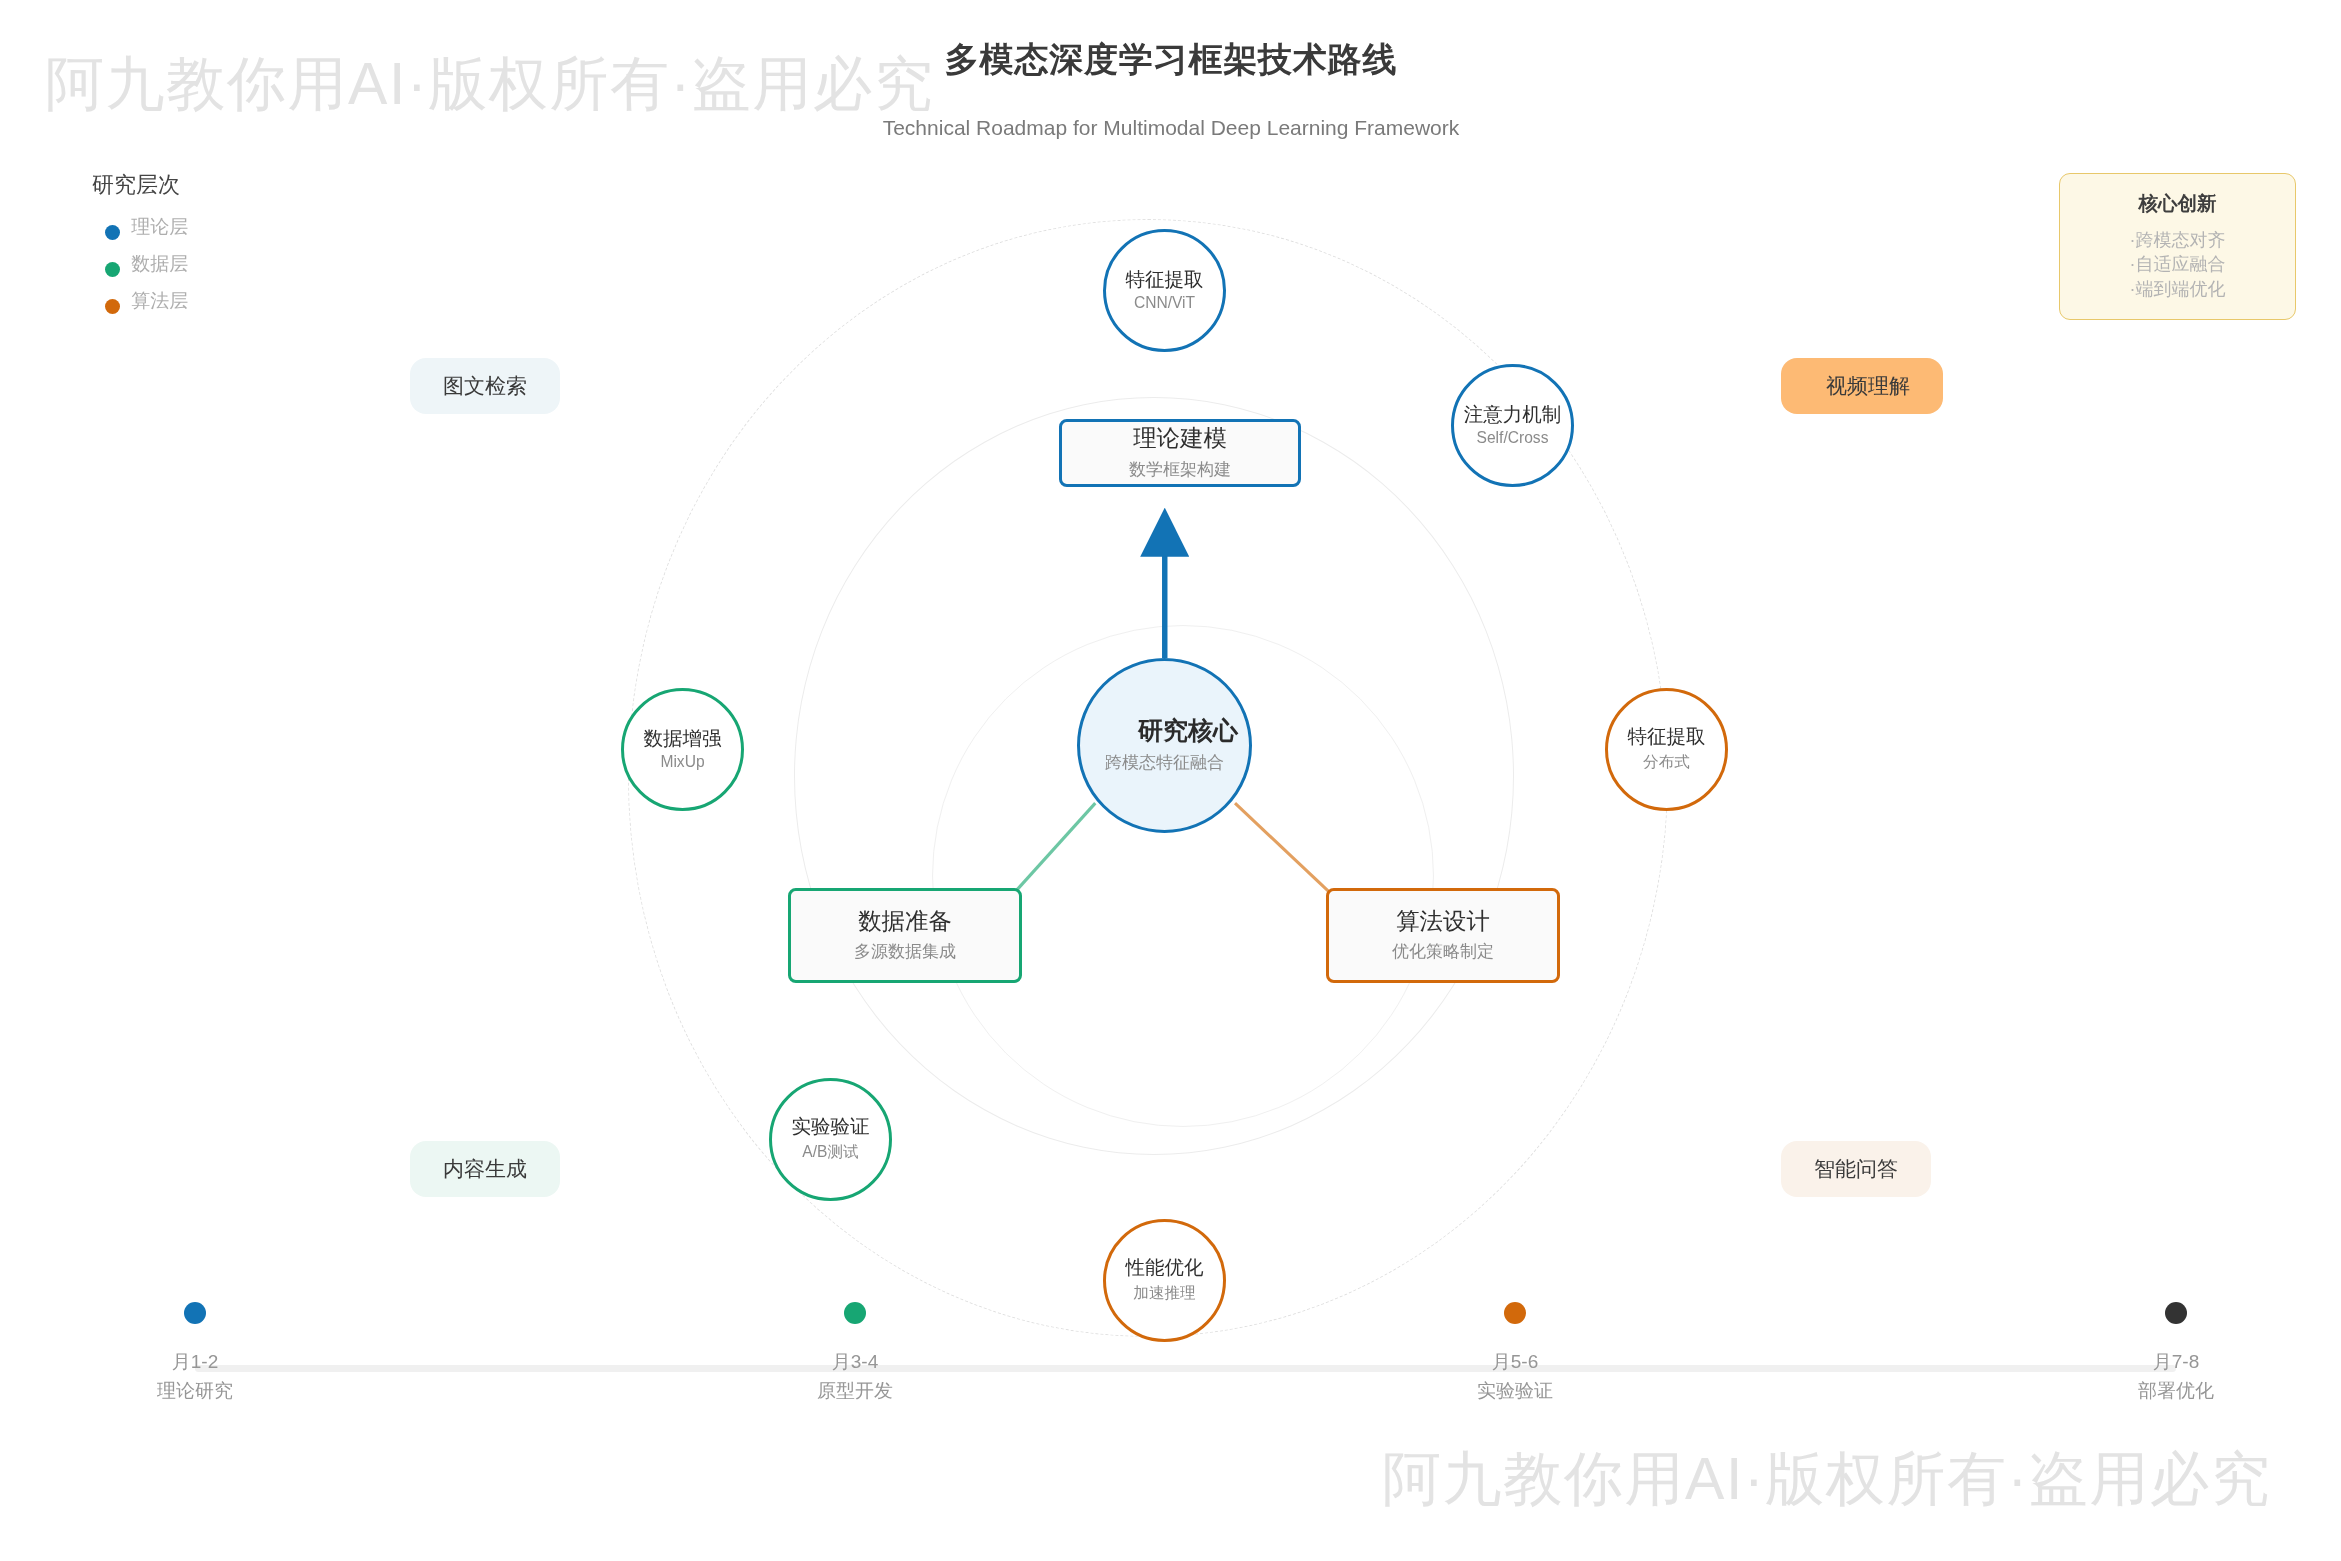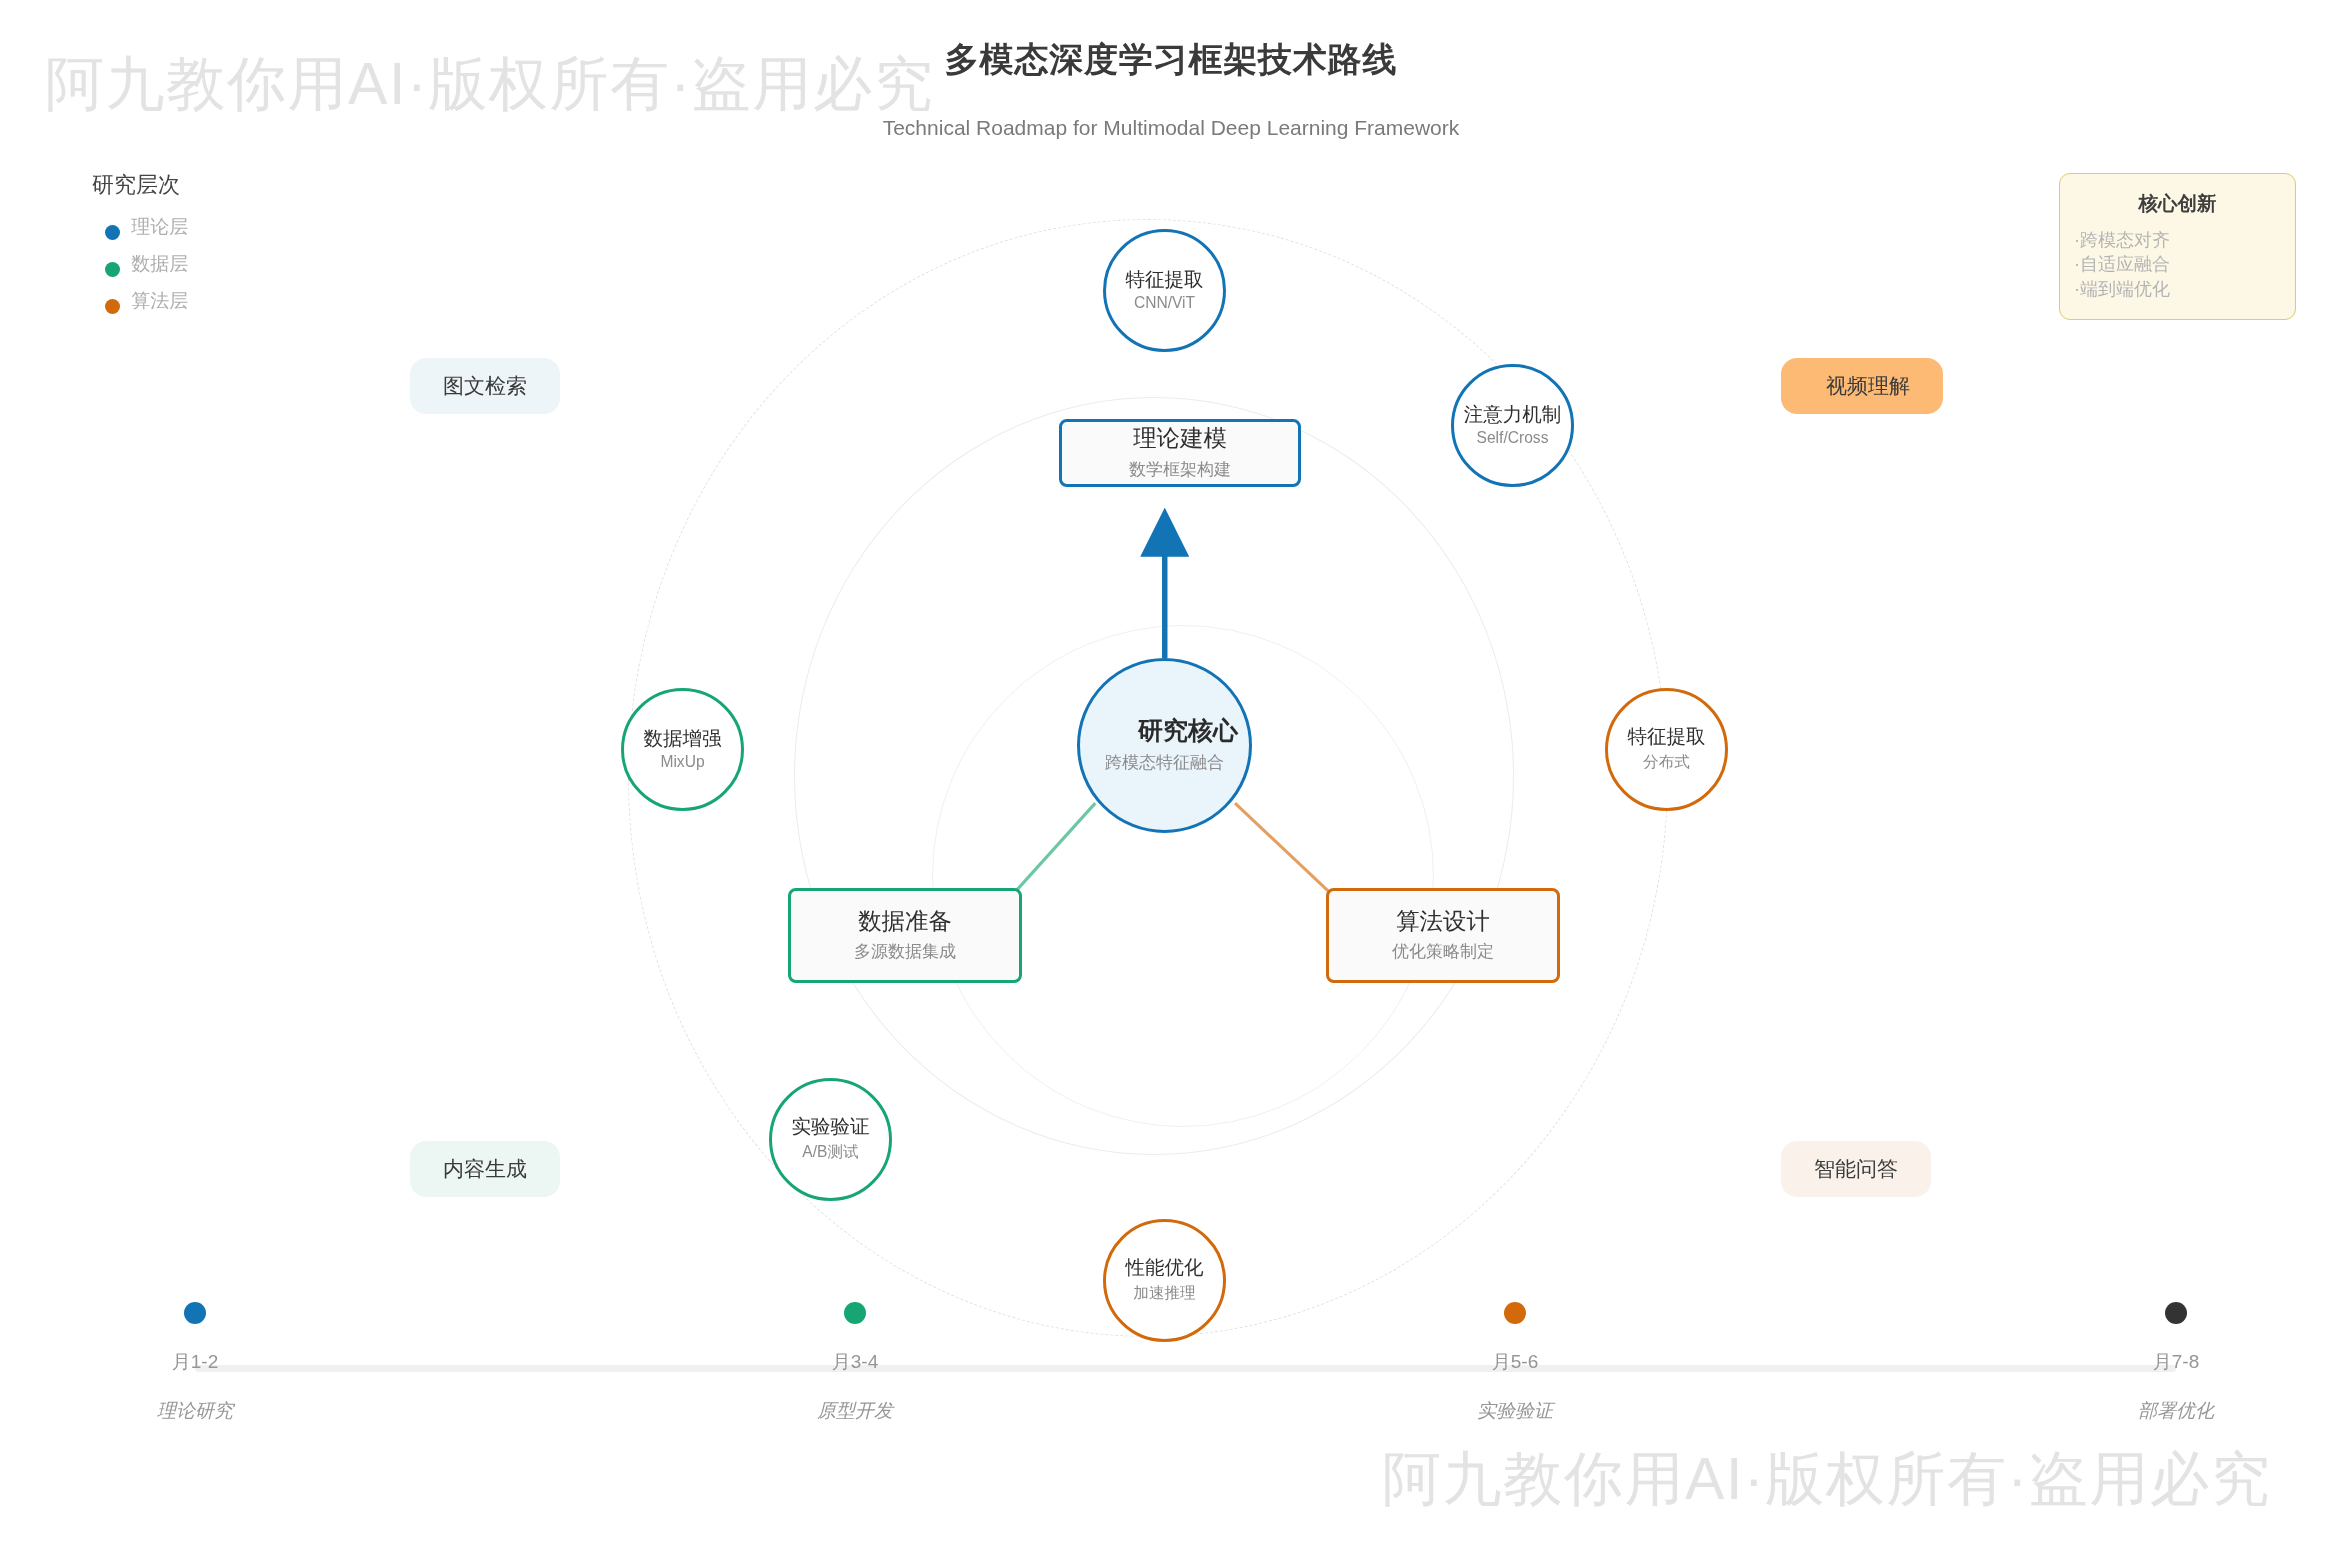--- a/index.html
+++ b/index.html
@@ -83,20 +83,21 @@
   .innov-title {
     text-align: center;
     font-size: 19.5px;
     font-weight: bold;
     color: #3e3e3e;
     margin-bottom: 11px;
   }
   .innov-item {
     font-size: 18px;
     color: #b3b3b3;
+    text-align: center;
     line-height: 1.38;
   }
   .innov-item::before { content: "\00b7 "; }
 
   
   .ring {
     position: absolute;
     border-radius: 50%;
   }
   .ring-outer {
@@ -244,23 +245,22 @@
   }
   .tl-period {
     font-size: 19px;
     color: #969696;
     margin-top: 25px;
     white-space: nowrap;
   }
   .tl-label {
     font-size: 19px;
     color: #969696;
-    margin-top: 23px;
-    white-space: nowrap;
-    font-style: italic;
+    margin-top: 3px;
+    white-space: nowrap;
   }
 </style>
 </head>
 <body>
 
 <div class="watermark wm-top">阿九教你用AI·版权所有·盗用必究</div>
 <div class="watermark wm-bottom">阿九教你用AI·版权所有·盗用必究</div>
 
 <div class="title">多模态深度学习框架技术路线</div>
 <div class="subtitle">Technical Roadmap for Multimodal Deep Learning Framework</div>

